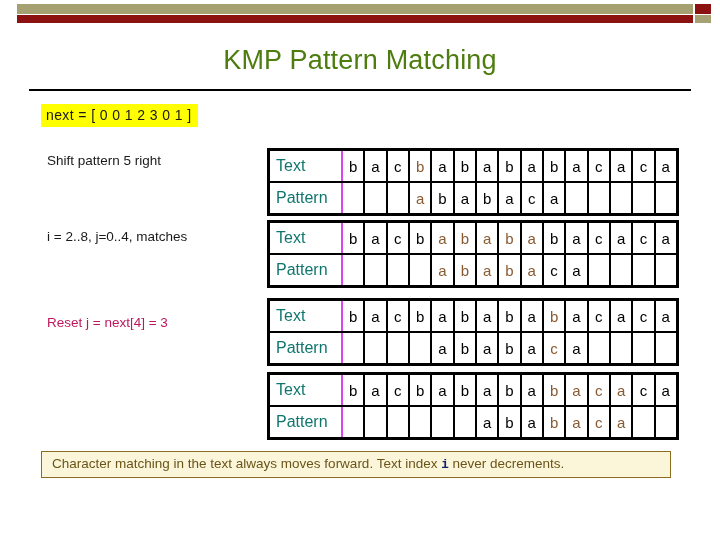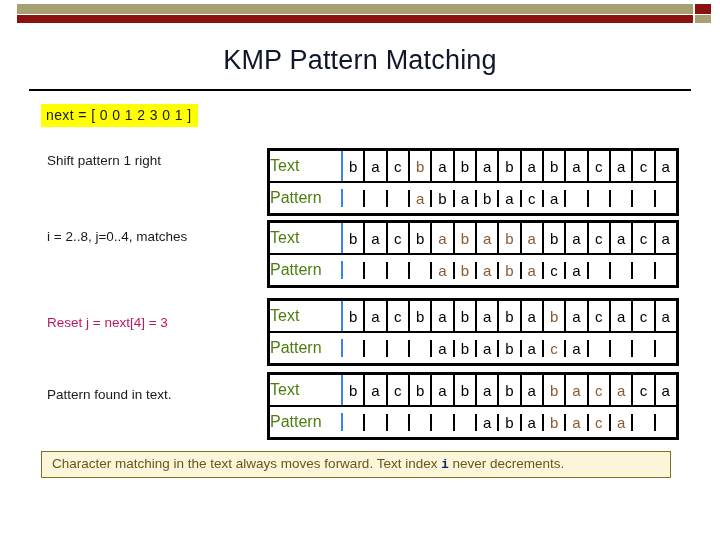--- a/index.html
+++ b/index.html
@@ -47,21 +47,21 @@
     background: #a5a172;
   }
 
   
   #slide-title {
     position: absolute;
     left: 0; top: 45px;
     width: 720px;
     text-align: center;
     font-size: 27px;
-    color: #0f172a;
+    color: #4d7c0f;
     letter-spacing: .2px;
   }
   #title-rule {
     position: absolute;
     left: 29px; top: 89px;
     width: 662px; height: 2px;
     background: #000000;
   }
 
   
@@ -101,31 +101,32 @@
   }
   #grid-0 { top: 148px; }
   #grid-1 { top: 220px; }
   #grid-2 { top: 298px; }
   #grid-3 { top: 372px; }
 
   .grow {
     display: flex;
     height: 30px;
   }
-  .grow + .grow { border-top: 2px solid #000; align-items: center; }
+  .grow + .grow { border-top: 2px solid #000; }
 
   .rowlabel {
     width: 73px;
     flex: 0 0 73px;
-    border-right: 2px solid #3b82f6;
+    border-right: 2px solid #d946ef;
     display: flex;
     align-items: center;
+    padding-left: 6px;
     box-sizing: border-box;
     font-size: 16px;
-    color: #4d7c0f;
+    color: #0f766e;
   }
   .cells {
     display: flex;
     flex: 1 1 auto;
   }
   .cell {
     flex: 1 1 0;
     border-right: 2px solid #000;
     box-sizing: border-box;
     display: flex;
@@ -169,31 +170,30 @@
   <div class="bar-red-main"></div>
   <div class="bar-khaki-square"></div>
 </div>
 
 <div id="slide-title">KMP Pattern Matching</div>
 <div id="title-rule"></div>
 
 <div id="next-array">next = [ 0 0 1 2 3 0 1 ]</div>
 
 <div class="caption" id="cap-0">
-  <div class="l2">Shift pattern 1 right</div>
+  <div class="l2">Shift pattern 5 right</div>
 </div>
 <div class="caption" id="cap-1">
   <div class="l1">i = 2..8, j=0..4, matches</div>
   <div class="l2"></div>
 </div>
 <div class="caption" id="cap-2">
   <div class="l2 brown">Reset j = next[4] = 3</div>
 </div>
 <div class="caption" id="cap-3">
-  <div class="l2">Pattern found in text.</div>
 </div>
 
 <div class="grid" id="grid-0">
   <div class="grow">
     <div class="rowlabel">Text</div>
     <div class="cells">
         <div class="cell">b</div>
         <div class="cell">a</div>
         <div class="cell">c</div>
         <div class="cell hl">b</div>

